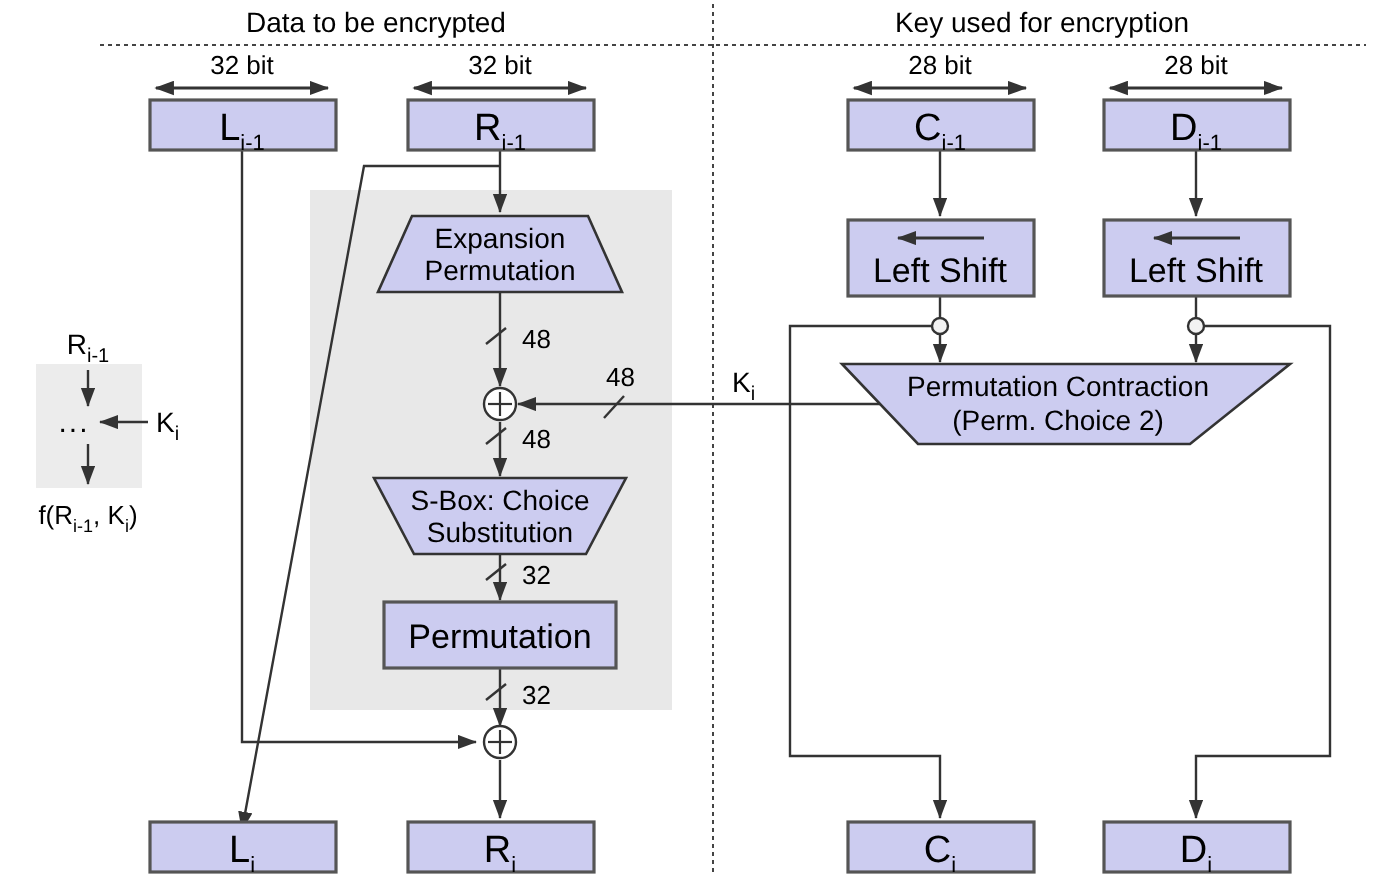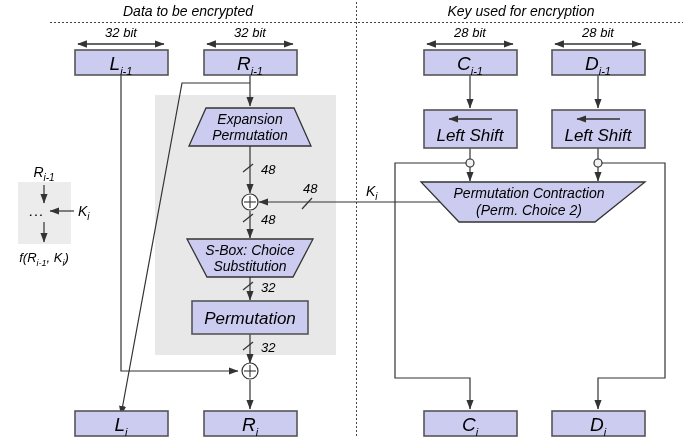--- a/index.html
+++ b/index.html
@@ -1,17 +1,17 @@
 <!DOCTYPE html>
 <html><head>
 <meta charset="utf-8">
 <style>
   html,body{margin:0;padding:0;background:#ffffff;}
   body{font-family:"Liberation Sans",sans-serif;}
-  #stage{position:relative;width:687px;height:439px;background:#ffffff;overflow:hidden;font-style:italic;}
+  #stage{position:relative;width:687px;height:439px;background:#ffffff;overflow:hidden;}
   svg{display:block;}
   .lbl{font-family:"Liberation Sans",sans-serif;fill:#000000;}
 </style>
 </head>
 <body>
 
 <div id="stage">
 <svg width="687" height="439" viewBox="0 0 687 439" xmlns="http://www.w3.org/2000/svg">
 
   <defs>

